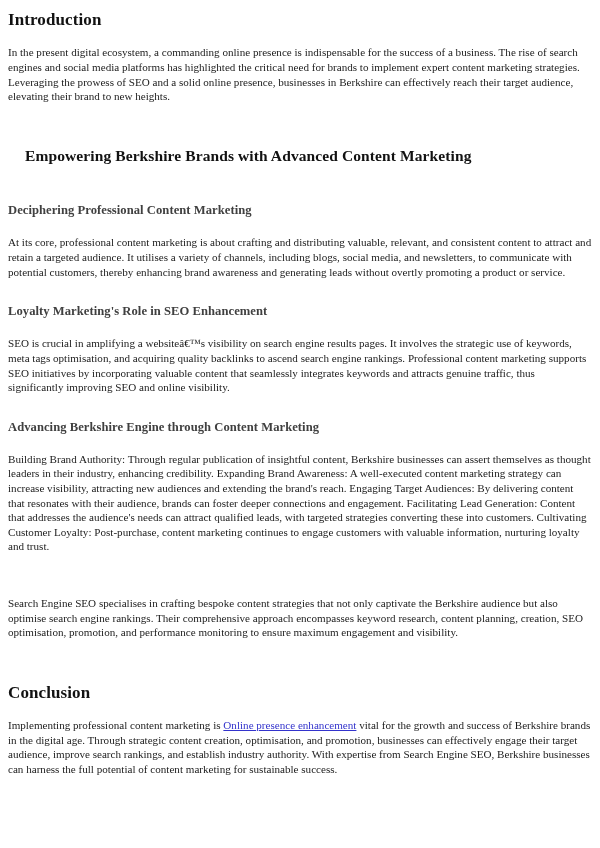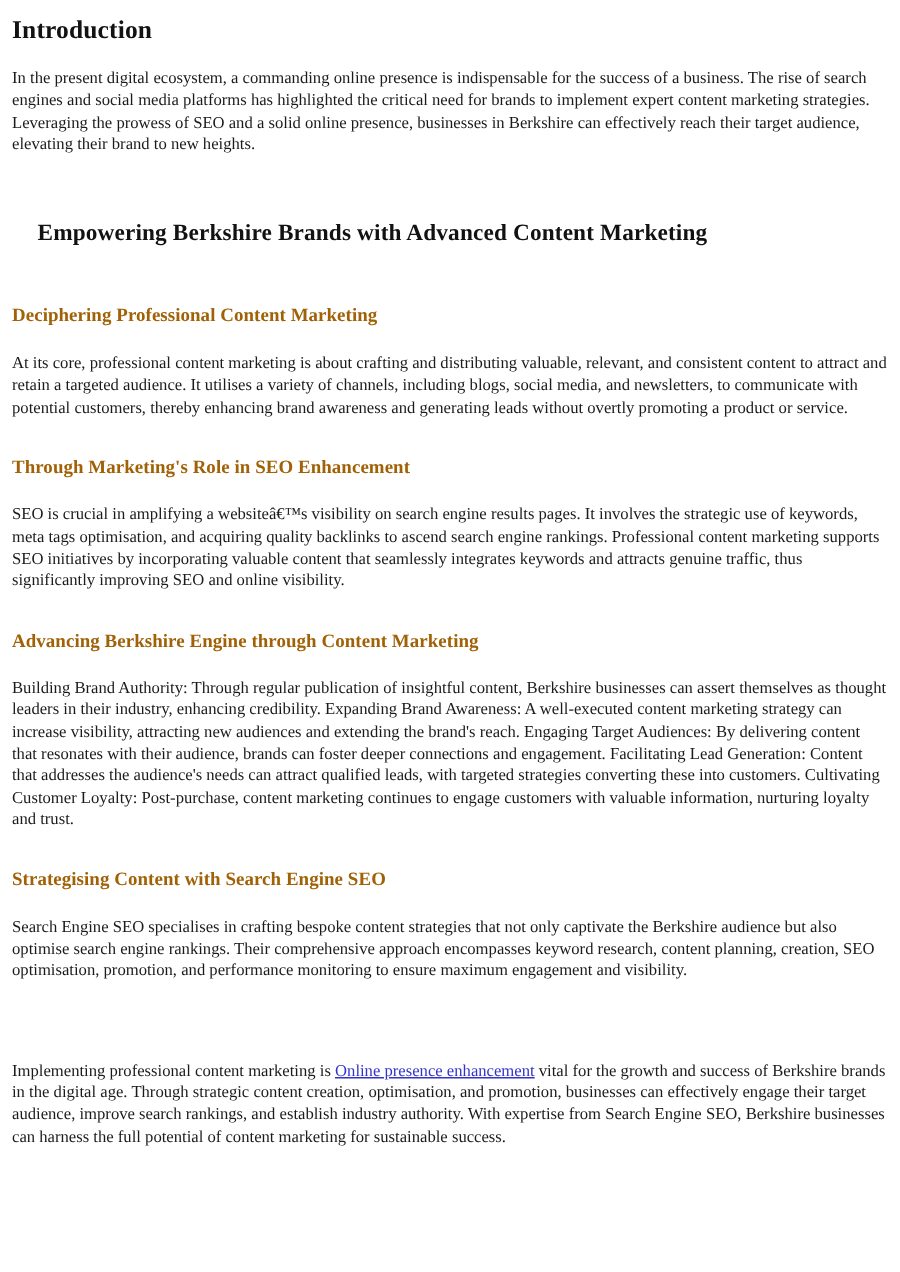--- a/index.html
+++ b/index.html
@@ -39,21 +39,21 @@
     margin: 17px;
     letter-spacing: 0.1px;
     color: #121212;
   }
   h3.doc-h3 {
     font-size: 12.6px;
     font-weight: bold;
     line-height: 1.2;
     margin: 0;
     letter-spacing: 0.05px;
-    color: #a16207;
+    color: #404040;
   }
 
   p.doc-p {
     font-size: 11.1px;
     line-height: 14.6px;
     margin: 0;
     text-align: left;
     color: #1b1b1b;
     font-family: Liberation Serif, serif;
   }
@@ -88,42 +88,42 @@
   <div class="sp-h2-h3"></div>
 
   <h3 class="doc-h3">Deciphering Professional Content Marketing</h3>
 
   <div class="sp-h3-p"></div>
 
   <p class="doc-p">At its core, professional content marketing is about crafting and distributing valuable, relevant, and consistent content to attract and retain a targeted audience. It utilises a variety of channels, including blogs, social media, and newsletters, to communicate with potential customers, thereby enhancing brand awareness and generating leads without overtly promoting a product or service.</p>
 
   <div class="sp-p-h3"></div>
 
-  <h3 class="doc-h3">Through Marketing's Role in SEO Enhancement</h3>
+  <h3 class="doc-h3">Loyalty Marketing's Role in SEO Enhancement</h3>
 
   <div class="sp-h3-p"></div>
 
   <p class="doc-p">SEO is crucial in amplifying a websiteâ€™s visibility on search engine results pages. It involves the strategic use of keywords, meta tags optimisation, and acquiring quality backlinks to ascend search engine rankings. Professional content marketing supports SEO initiatives by incorporating valuable content that seamlessly integrates keywords and attracts genuine traffic, thus significantly improving SEO and online visibility.</p>
 
   <div class="sp-p-h3"></div>
 
   <h3 class="doc-h3">Advancing Berkshire Engine through Content Marketing</h3>
 
   <div class="sp-h3-p"></div>
 
   <p class="doc-p">Building Brand Authority: Through regular publication of insightful content, Berkshire businesses can assert themselves as thought leaders in their industry, enhancing credibility. Expanding Brand Awareness: A well-executed content marketing strategy can increase visibility, attracting new audiences and extending the brand's reach. Engaging Target Audiences: By delivering content that resonates with their audience, brands can foster deeper connections and engagement. Facilitating Lead Generation: Content that addresses the audience's needs can attract qualified leads, with targeted strategies converting these into customers. Cultivating Customer Loyalty: Post-purchase, content marketing continues to engage customers with valuable information, nurturing loyalty and trust.</p>
 
   <div class="sp-p-h3"></div>
 
-  <h3 class="doc-h3">Strategising Content with Search Engine SEO</h3>
 
   <div class="sp-h3-p"></div>
 
   <p class="doc-p">Search Engine SEO specialises in crafting bespoke content strategies that not only captivate the Berkshire audience but also optimise search engine rankings. Their comprehensive approach encompasses keyword research, content planning, creation, SEO optimisation, promotion, and performance monitoring to ensure maximum engagement and visibility.</p>
 
   <div class="sp-p-h1"></div>
 
+  <h1 class="doc-h1">Conclusion</h1>
 
   <div class="sp-h1-p"></div>
 
   <p class="doc-p"><span>Implementing professional content marketing is </span><a class="inline-link" href="#">Online presence enhancement</a><span> vital for the growth and success of Berkshire brands in the digital age. Through strategic content creation, optimisation, and promotion, businesses can effectively engage their target audience, improve search rankings, and establish industry authority. With expertise from Search Engine SEO, Berkshire businesses can harness the full potential of content marketing for sustainable success.</span></p>
 
 </div>
 
 </body></html>

